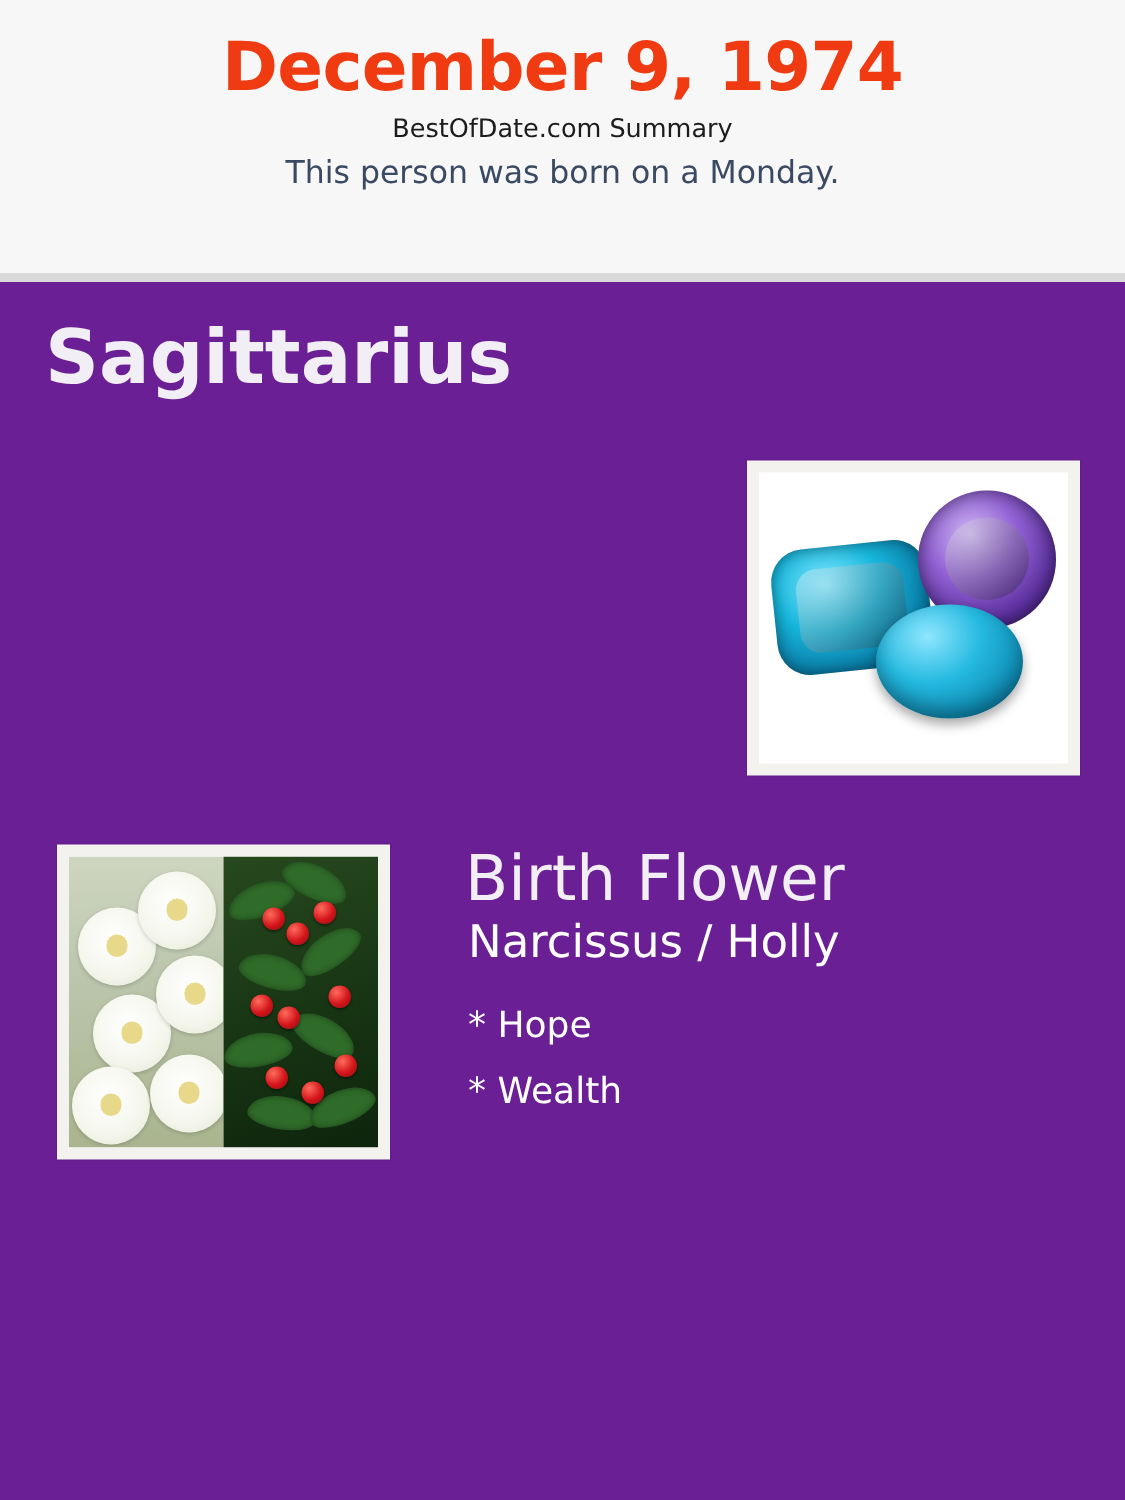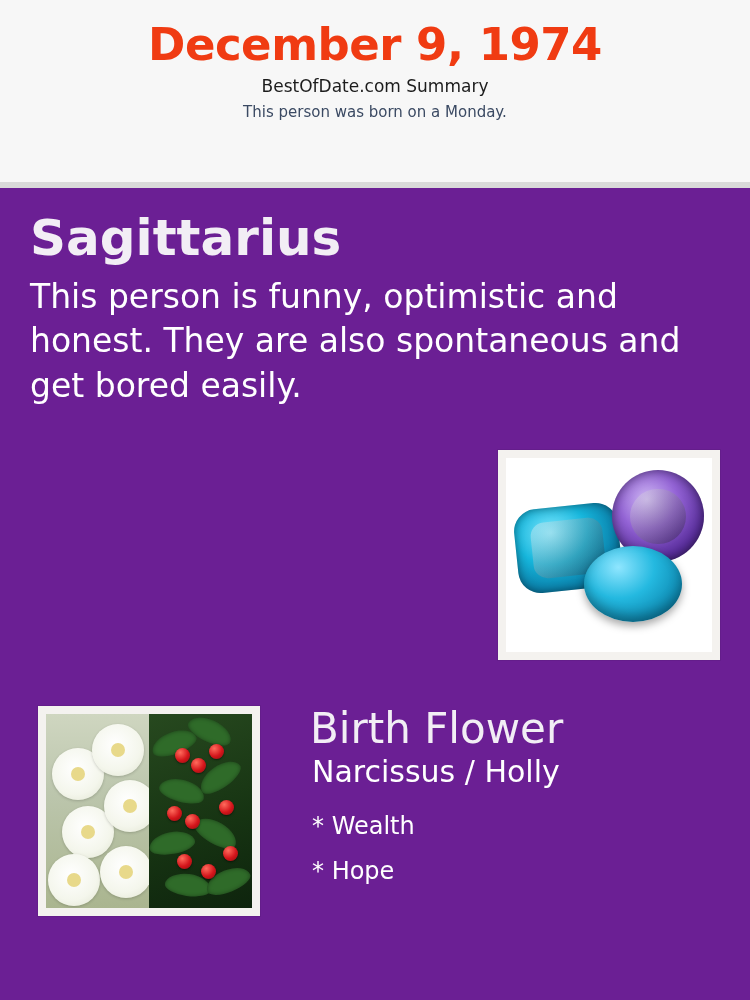--- a/index.html
+++ b/index.html
@@ -38,21 +38,21 @@
     letter-spacing: -0.5px;
   }
   .header-sub {
     color: #1c1c1c;
     font-size: 17px;
     line-height: 1.1;
     margin: 0 0 8px 0;
   }
   .header-note {
     color: #3b4a63;
-    font-size: 15px;
+    font-size: 21px;
     line-height: 1.1;
     margin: 0;
   }
 
   .divider {
     height: 6px;
     background: #d9d9d9;
     width: 100%;
   }
 
@@ -278,21 +278,20 @@
     <h1 class="header-date">December 9, 1974</h1>
     <div class="header-sub">BestOfDate.com Summary</div>
     <div class="header-note">This person was born on a Monday.</div>
   </div>
 
   <div class="divider"></div>
 
   <div class="body">
 
     <h2 class="sign-title">Sagittarius</h2>
-    <p class="sign-desc">This person is funny, optimistic and honest. They are also spontaneous and get bored easily.</p>
 
     <div class="stone-section">
 
       <div class="stone-photo photo-frame">
         <div class="inner">
           <div class="gem-cushion"></div>
           <div class="gem-round"></div>
           <div class="gem-oval"></div>
         </div>
       </div>
@@ -328,20 +327,20 @@
             <div class="berry" style="left:52px; top:150px;"></div>
             <div class="berry" style="left:74px; top:132px;"></div>
           </div>
         </div>
       </div>
 
       <div class="flower-text">
         <h3 class="flower-title">Birth Flower</h3>
         <div class="flower-sub">Narcissus / Holly</div>
         <div class="flower-bullets">
+          <p class="bullet">* Hope</p>
           <p class="bullet">* Wealth</p>
-          <p class="bullet">* Hope</p>
         </div>
       </div>
     </div>
 
   </div>
 </div>
 
 </body></html>

